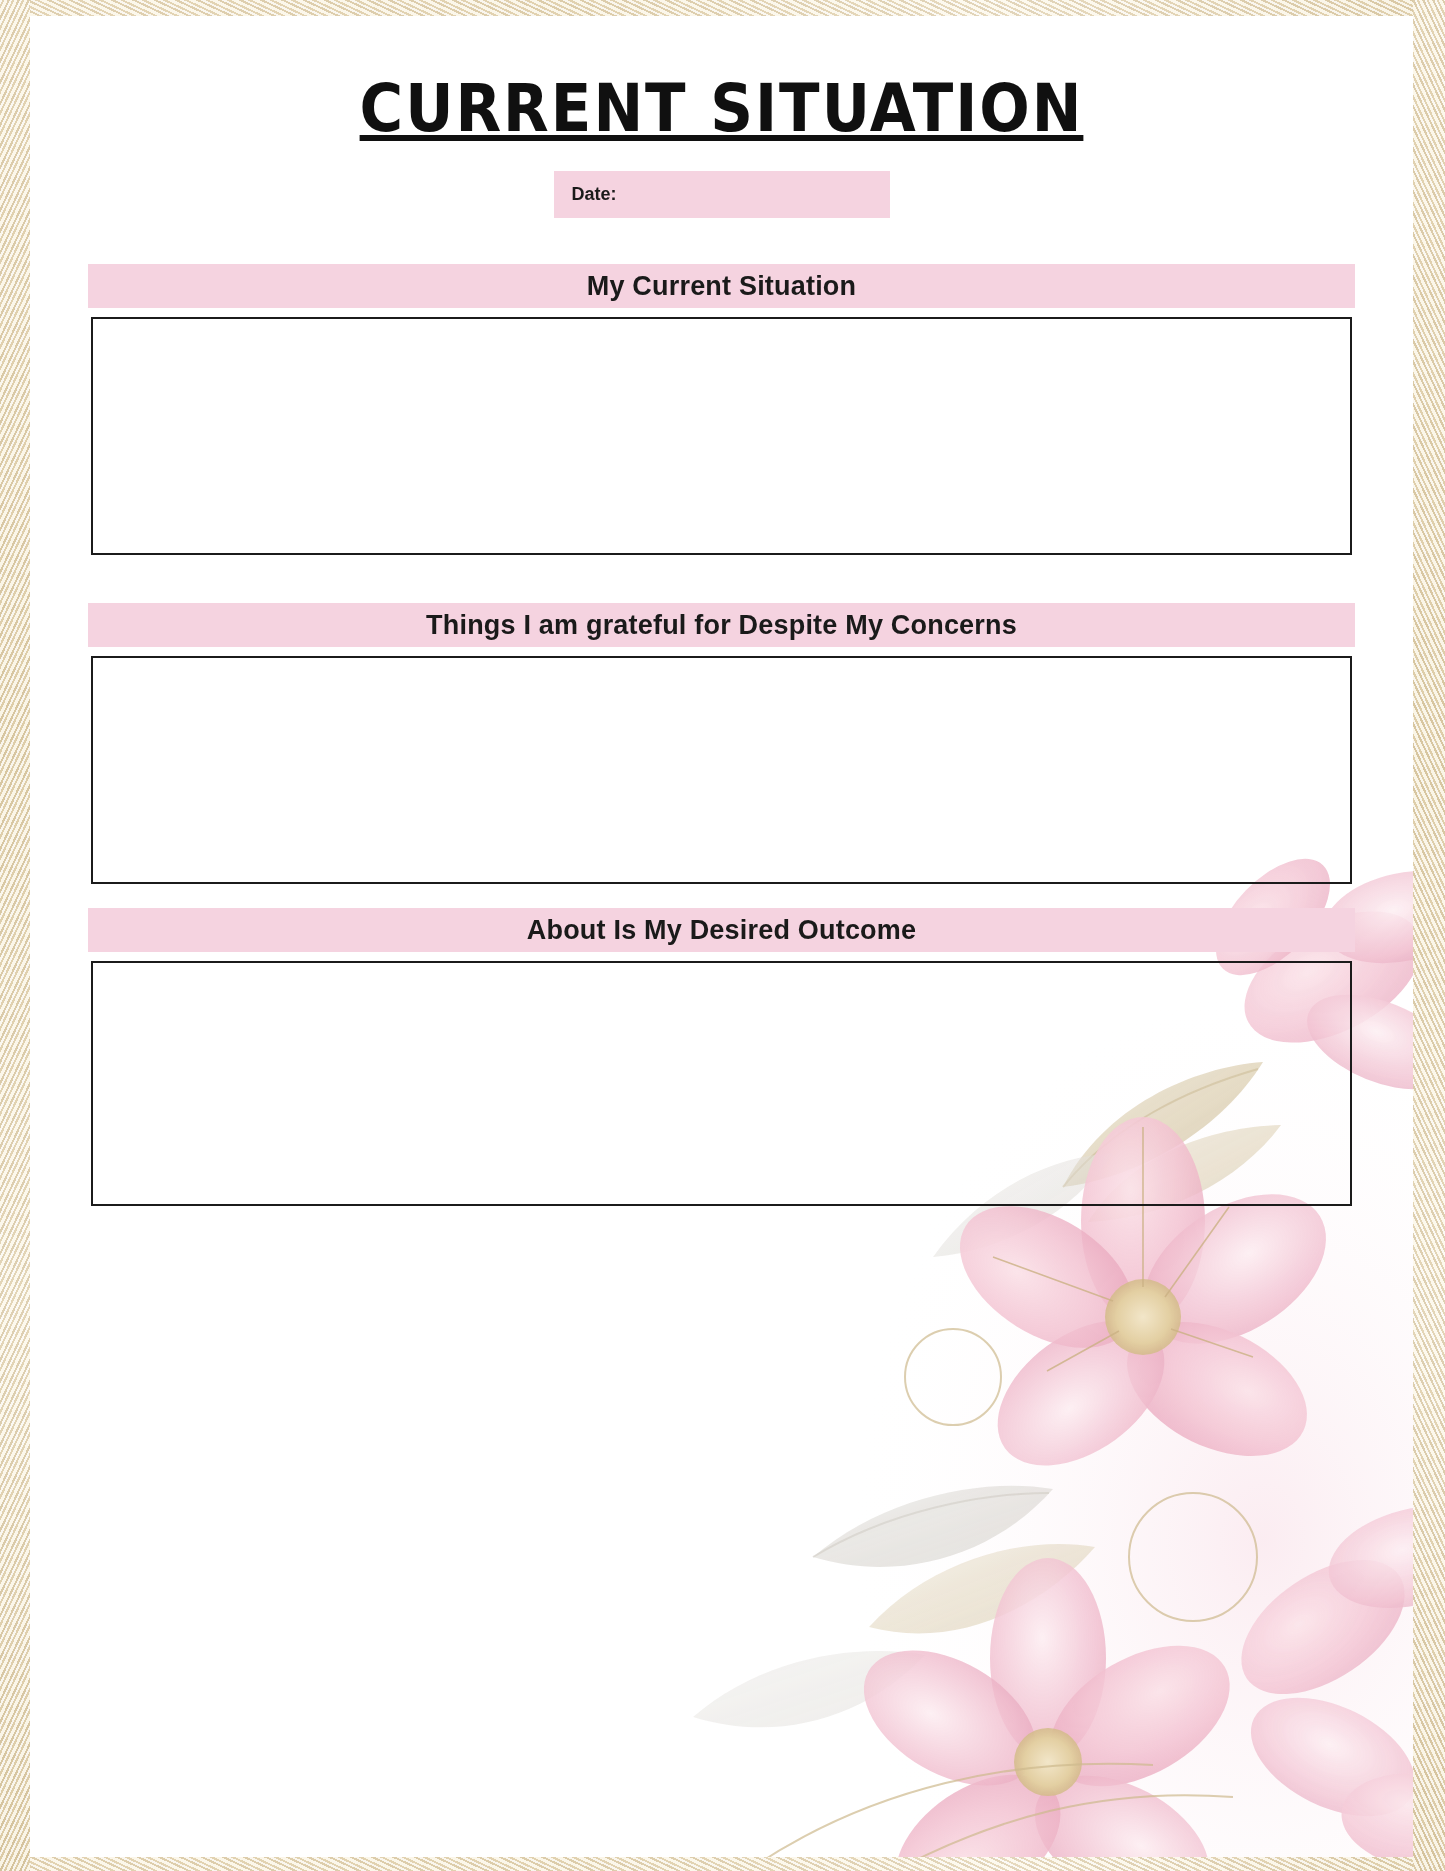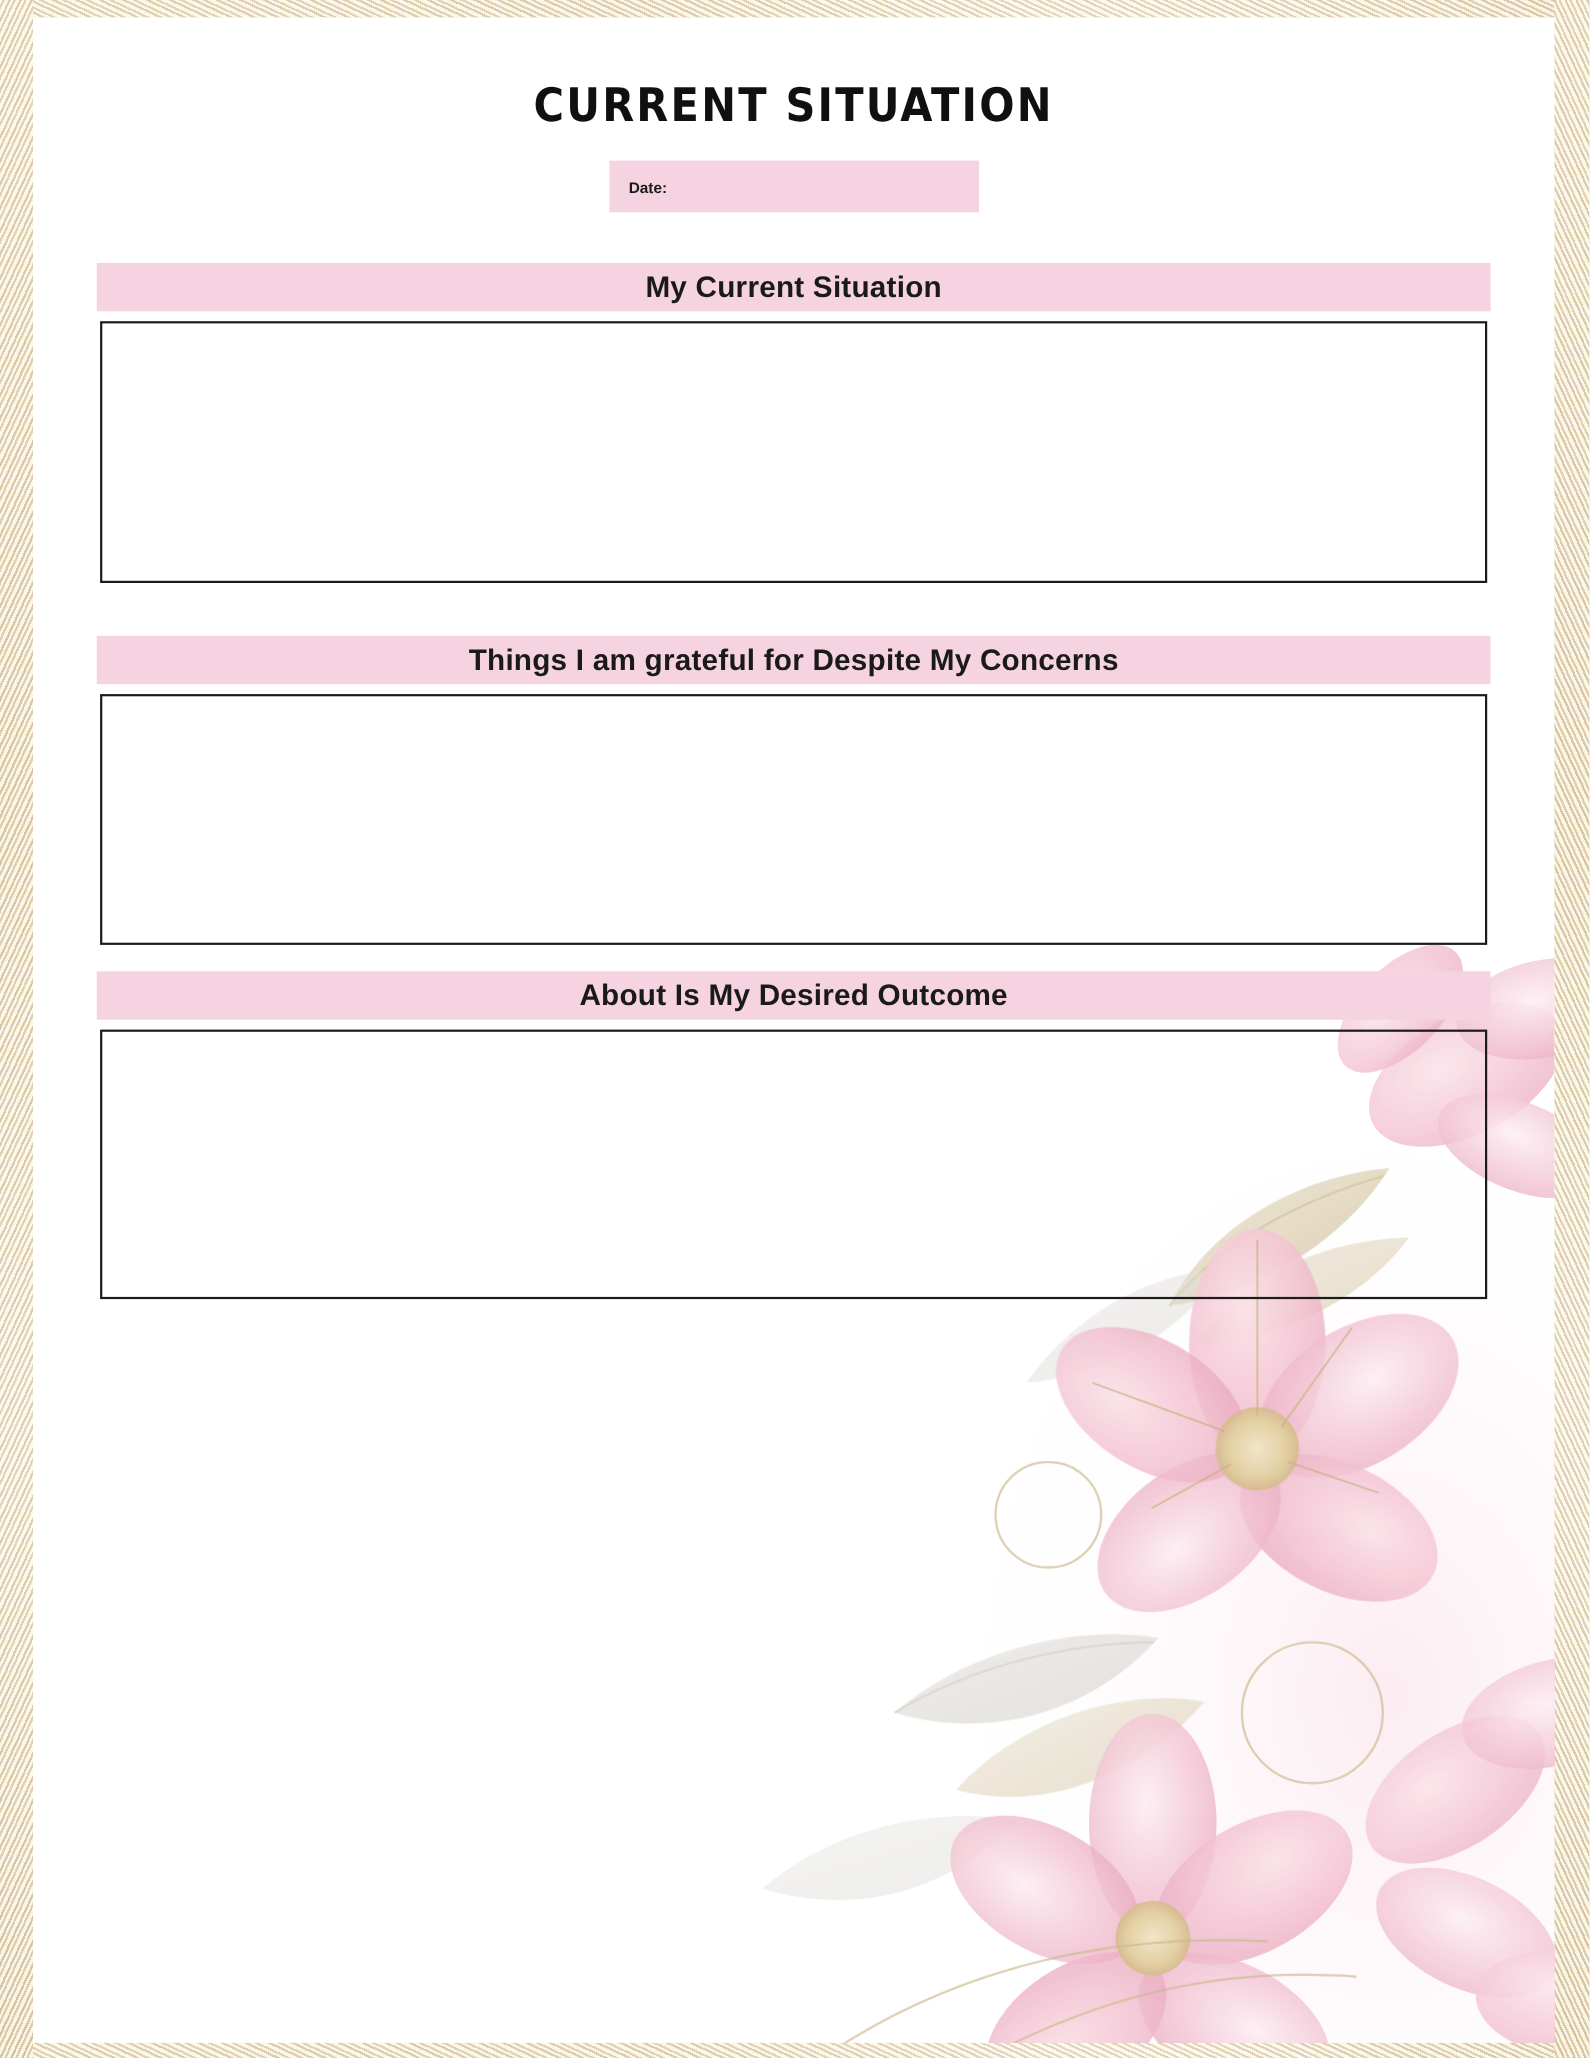--- a/index.html
+++ b/index.html
@@ -79,43 +79,44 @@
     position: absolute;
     left: 0; right: 0; top: 0;
     padding: 0 58px;
     box-sizing: border-box;
   }
 
   .title {
     text-align: center;
     font-family: "DejaVu Sans", sans-serif;
     font-weight: bold;
-    font-size: 42px;
+    font-size: 66px;
     letter-spacing: 2px;
     color: #101010;
     margin: 58px 0 0 0;
     line-height: 1.05;
     text-transform: uppercase;
     font-stretch: condensed;
+    text-decoration: underline;
   }
 
   .date-row {
     display: flex;
     justify-content: center;
     margin-top: 28px;
   }
   .date-box {
     width: 336px;
     height: 47px;
     background: #f5d3e0;
     display: flex;
     align-items: center;
     padding-left: 18px;
     box-sizing: border-box;
-    font-size: 14px;
+    font-size: 18px;
     font-weight: bold;
     color: #1a1a1a;
   }
 
   .section { margin-top: 0; }
   .section-header {
     background: #f5d3e0;
     height: 44px;
     display: flex;
     align-items: center;

